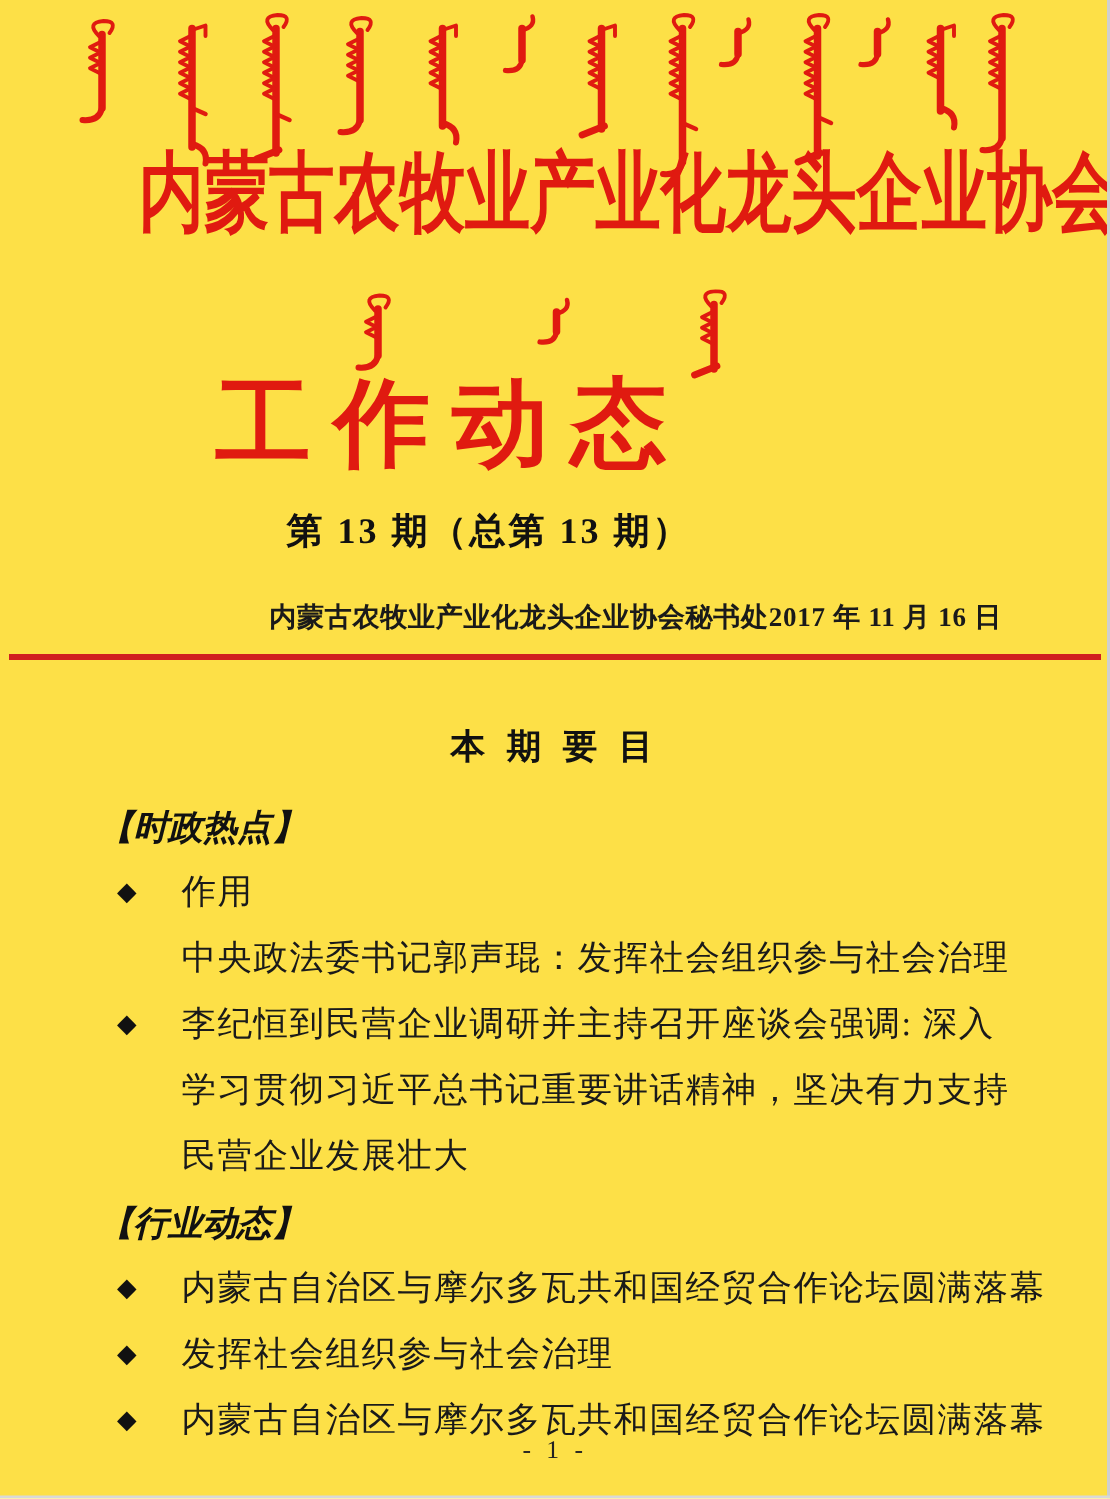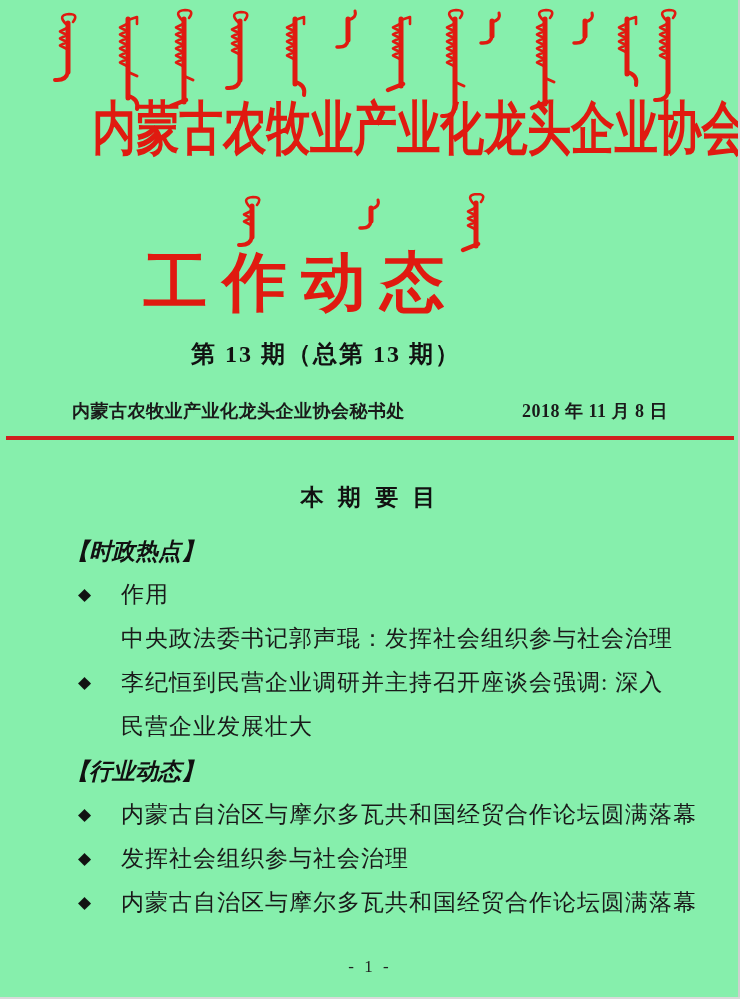--- a/index.html
+++ b/index.html
@@ -4,21 +4,21 @@
 <style>
   html, body {
     margin: 0; padding: 0;
     background: #ffffff;
     width: 740px; height: 999px;
     font-family: "Liberation Serif", serif;
   }
   .page {
     position: relative;
     width: 740px; height: 999px;
-    background: #86efac;
+    background: #fde047;
     overflow: hidden;
   }
   
   .edge-right  { position:absolute; top:0; right:0; width:2px; height:100%; background:#cfcfcf; }
   .edge-bottom { position:absolute; bottom:0; left:0; width:100%; height:2px; background:#d9d9d9; }
 
   
   .mongol-top { position:absolute; top:0; left:0; width:740px; height:120px; }
   .org-title {
     position:absolute; top:94px; left:0; width:740px;
@@ -38,21 +38,21 @@
     letter-spacing:15px; text-indent:15px;
   }
   .issue-line {
     position:absolute; top:338px; left:0; width:652px;
     text-align:center;
     font-weight:700; font-size:24px; letter-spacing:2px;
     color:#111111;
   }
   .pub-row {
     position:absolute; top:399px; left:72px; width:596px;
-    display:flex; justify-content:space-between; align-items:baseline;
+    display:flex; justify-content:flex-end; align-items:baseline;
     font-weight:700; font-size:18px; color:#1a1a1a;
     letter-spacing:0.5px;
   }
   .red-rule {
     position:absolute; top:436px; left:6px; width:728px; height:4px;
     background:var(--rule-red);
   }
 
   
   .toc { position:absolute; top:482px; left:72px; width:596px; color:#1a1a1a; }
@@ -197,21 +197,21 @@
           <path d="M 478 51 l -15 6" fill="none" stroke="#e01a10" stroke-width="4.5" stroke-linecap="round" stroke-linejoin="round"></path>
         </g>
       </svg>
 
     <div class="bulletin-title">工作动态</div>
 
     <div class="issue-line">第 13 期（总第 13 期）</div>
 
     <div class="pub-row">
       <span>内蒙古农牧业产业化龙头企业协会秘书处</span>
-      <span>2018 年 11 月 8 日</span>
+      <span>2017 年 11 月 16 日</span>
     </div>
 
     <div class="red-rule"></div>
   </header>
 
   <main class="toc">
     <h2 class="toc-heading">本 期 要 目</h2>
     <div id="toc-sections">
         <div class="toc-section">
           <div class="sec-title">【时政热点】</div>
@@ -219,20 +219,21 @@
             <span class="bullet">◆</span>
             <div class="item-lines">
               <div class="item-line">作用</div>
               <div class="item-line">中央政法委书记郭声琨：发挥社会组织参与社会治理</div>
             </div>
           </div>
           <div class="toc-item">
             <span class="bullet">◆</span>
             <div class="item-lines">
               <div class="item-line">李纪恒到民营企业调研并主持召开座谈会强调: 深入</div>
+              <div class="item-line">学习贯彻习近平总书记重要讲话精神，坚决有力支持</div>
               <div class="item-line">民营企业发展壮大</div>
             </div>
           </div>
         </div>
         <div class="toc-section">
           <div class="sec-title">【行业动态】</div>
           <div class="toc-item">
             <span class="bullet">◆</span>
             <div class="item-lines">
               <div class="item-line">内蒙古自治区与摩尔多瓦共和国经贸合作论坛圆满落幕</div>

